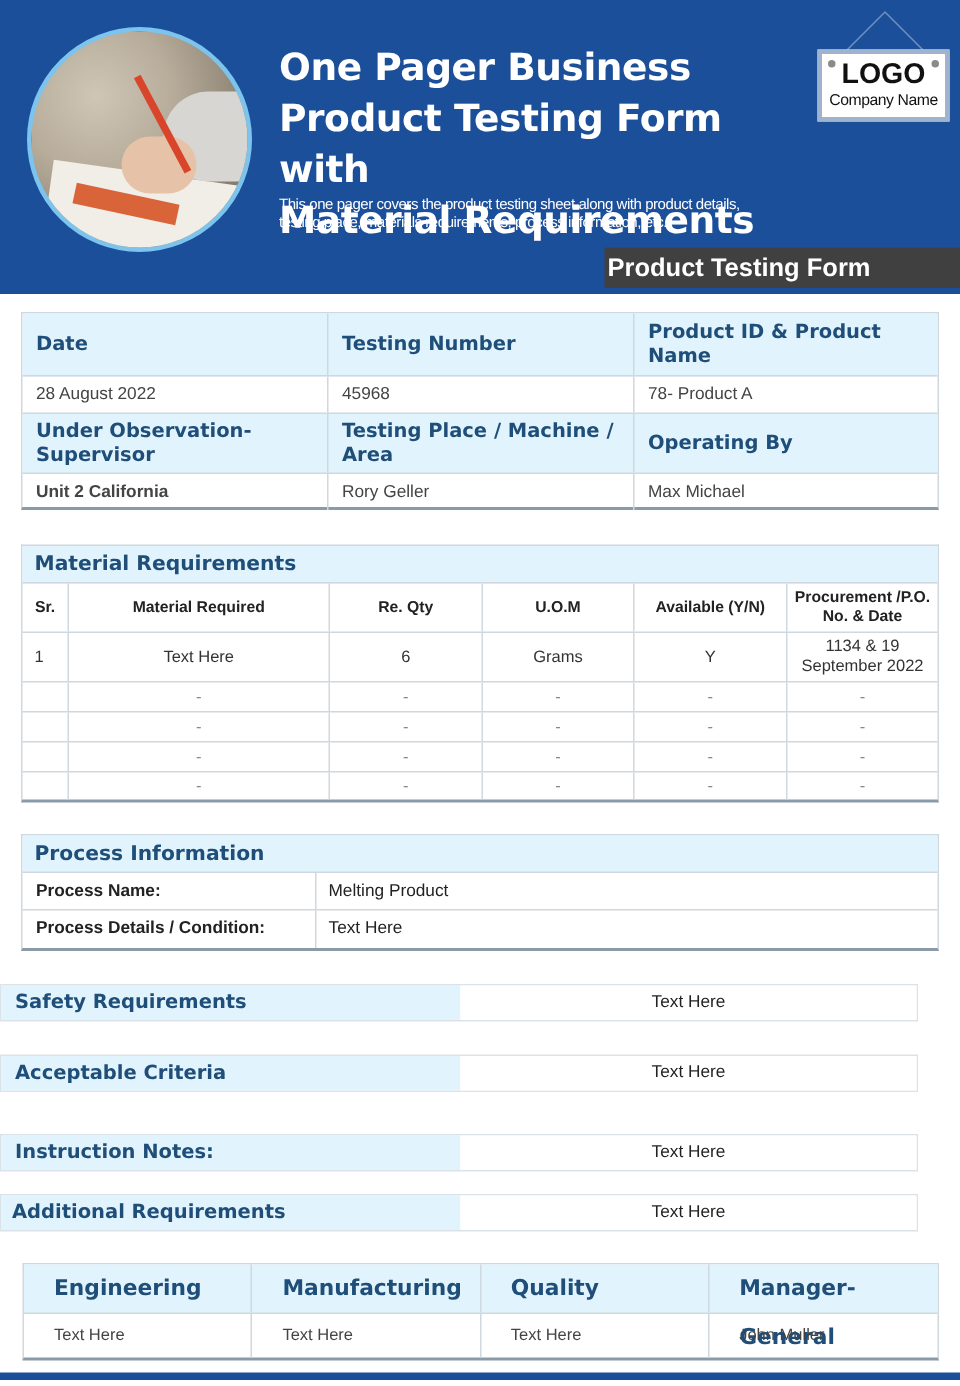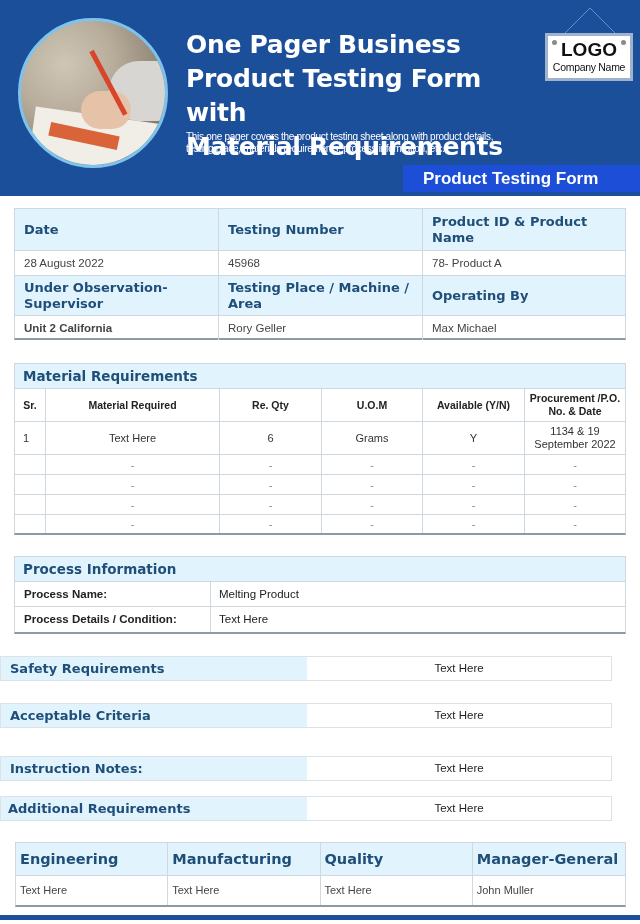--- a/index.html
+++ b/index.html
@@ -21,22 +21,22 @@
     font-weight: bold; font-size: 25px; line-height: 34px; letter-spacing: -0.3px; }
   .subtitle { position: absolute; left: 186px; top: 131px; width: 400px; color: #ffffff; font-size: 10px; line-height: 12px; letter-spacing: -0.3px; }
 
   .logo-string { position: absolute; left: 560px; top: 6px; width: 60px; height: 30px; }
   .logo { position: absolute; left: 545px; top: 33px; width: 88px; height: 48px; background: #ffffff;
     border: 3px solid #9fb3cc; text-align: center; color: #111; }
   .logo .logo-main { display: block; font-family: "Liberation Sans", sans-serif; font-weight: bold; font-size: 19px; line-height: 22px; margin-top: 3px; }
   .logo .logo-sub { display: block; font-size: 10.5px; line-height: 12px; letter-spacing: -0.3px; }
   .logo .pin { position: absolute; top: 4px; width: 5px; height: 5px; border-radius: 50%; background: #8a8a8a; }
 
-  .form-banner { position: absolute; left: 403px; top: 165px; width: 237px; height: 27px; background: #1d4ed8;
-    color: #ffffff; font-weight: bold; font-size: 17px; line-height: 27px; padding-left: 20px; }
+  .form-banner { position: absolute; left: 403px; top: 165px; width: 237px; height: 27px; background: #404040;
+    color: #ffffff; font-weight: bold; font-size: 17px; line-height: 27px; padding-left: 2px; }
   .hdr-bg { background: #e1f4fd; }
   .h-text { color: #1f4e79; font-family: "DejaVu Sans", sans-serif; font-weight: bold; }
   .v-text { color: #444; font-size: 11.5px; }
 
   
   .info { position: absolute; left: 14px; top: 208px; width: 612px; height: 132px; border: 1px solid #cfd8de; border-bottom: 2px solid #8a9aa8; }
   .info .row { position: absolute; left: 0; width: 610px; display: flex; border-bottom: 1px solid #cfd8de; }
   .info .c { border-right: 1px solid #cfd8de; padding: 0 9px; display: flex; align-items: center; }
   .info .c:last-child { border-right: none; }
   .info .h { font-size: 13px; line-height: 16px; }
@@ -60,21 +60,21 @@
   .proc .val { padding-left: 8px; font-size: 11.5px; line-height: 25px; color: #222; }
 
   
   .box { position: absolute; left: 0; width: 612px; height: 25px; border: 1px solid #dbe3e8; display: flex; }
   .box .lbl { width: 306px; padding-left: 9px; font-size: 13px; line-height: 23px; }
   .box .val { flex: 1; text-align: center; font-size: 11.5px; line-height: 23px; color: #222; background: #fff; }
 
   
   .sign { position: absolute; left: 15px; top: 842px; width: 611px; height: 65px; border: 1px solid #cfd8de; border-bottom: 2px solid #8a9aa8; }
   .sign .row { display: flex; }
-  .sign .c { width: 157px; border-right: 1px solid #cfd8de; padding-left: 4px; }
+  .sign .c { width: 157px; border-right: 1px solid #cfd8de; padding-left: 20px; }
   .sign .c:last-child { border-right: none; }
   .sign .hrow { height: 33px; border-bottom: 1px solid #cfd8de; }
   .sign .hrow .c { font-size: 14.5px; line-height: 33px; }
   .sign .vrow { height: 29px; }
   .sign .vrow .c { font-size: 11px; line-height: 29px; color: #444; }
 
   .footer-bar { position: absolute; left: 0; top: 915px; width: 640px; height: 5px; background: #1c4f9a; }
 </style>
 </head>
 <body>

